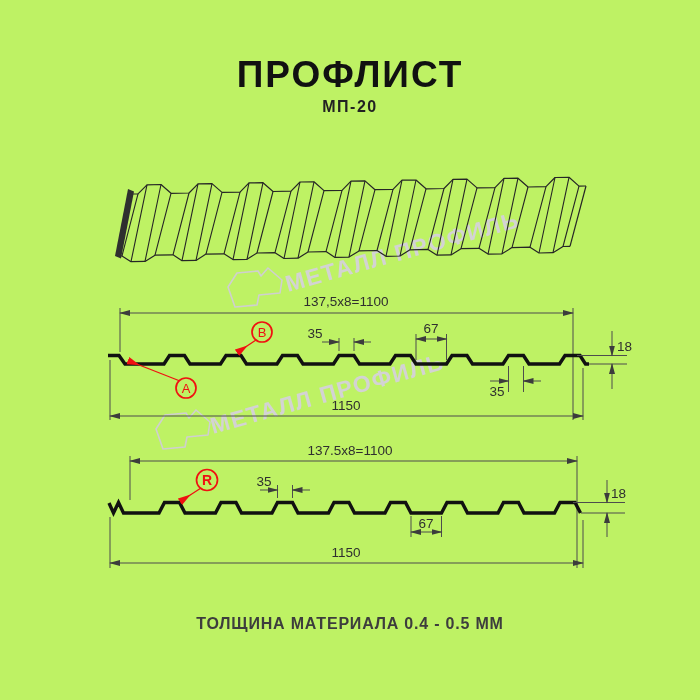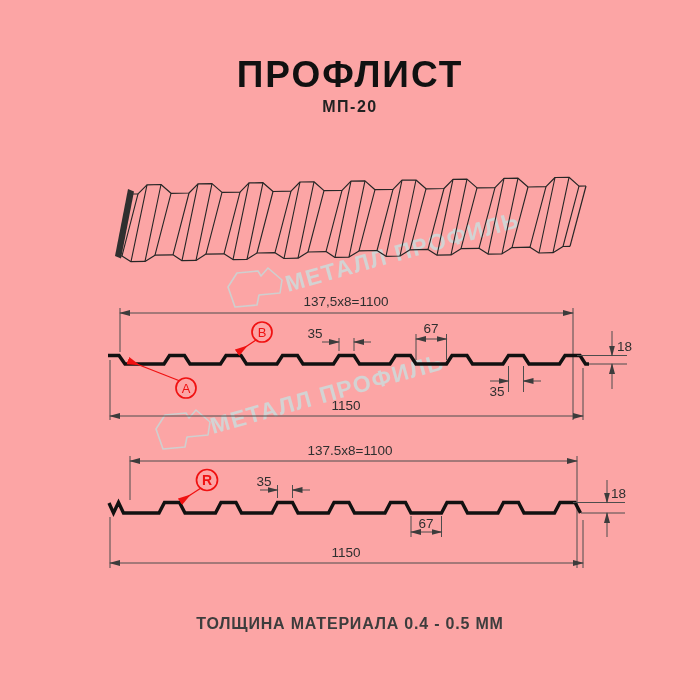--- a/index.html
+++ b/index.html
@@ -1,16 +1,16 @@
 <!DOCTYPE html>
 <html><head>
 <meta charset="utf-8">
 <style>
   html,body{margin:0;padding:0;background:#ffffff;}
-  .page{position:relative;width:700px;height:700px;background:#fca5a5;overflow:hidden;
+  .page{position:relative;width:700px;height:700px;background:#bef264;overflow:hidden;
         font-family:"Liberation Sans", sans-serif;}
   .title{position:absolute;top:54px;left:0;width:700px;text-align:center;
          font-size:37px;font-weight:bold;letter-spacing:2px;color:#111;}
   .subtitle{position:absolute;top:98px;left:0;width:700px;text-align:center;
          font-size:16px;font-weight:bold;letter-spacing:1.5px;color:#222;}
   .footer{position:absolute;top:615px;left:0;width:700px;text-align:center;
          font-size:16px;font-weight:600;letter-spacing:0.8px;color:#3d3d3d;}
   svg{position:absolute;top:0;left:0;}
   text.dim{font-family:"Liberation Sans", sans-serif;font-size:13.5px;fill:#2f2f2f;}
   text.red{font-family:"Liberation Sans", sans-serif;font-size:13px;fill:#f01111;}

